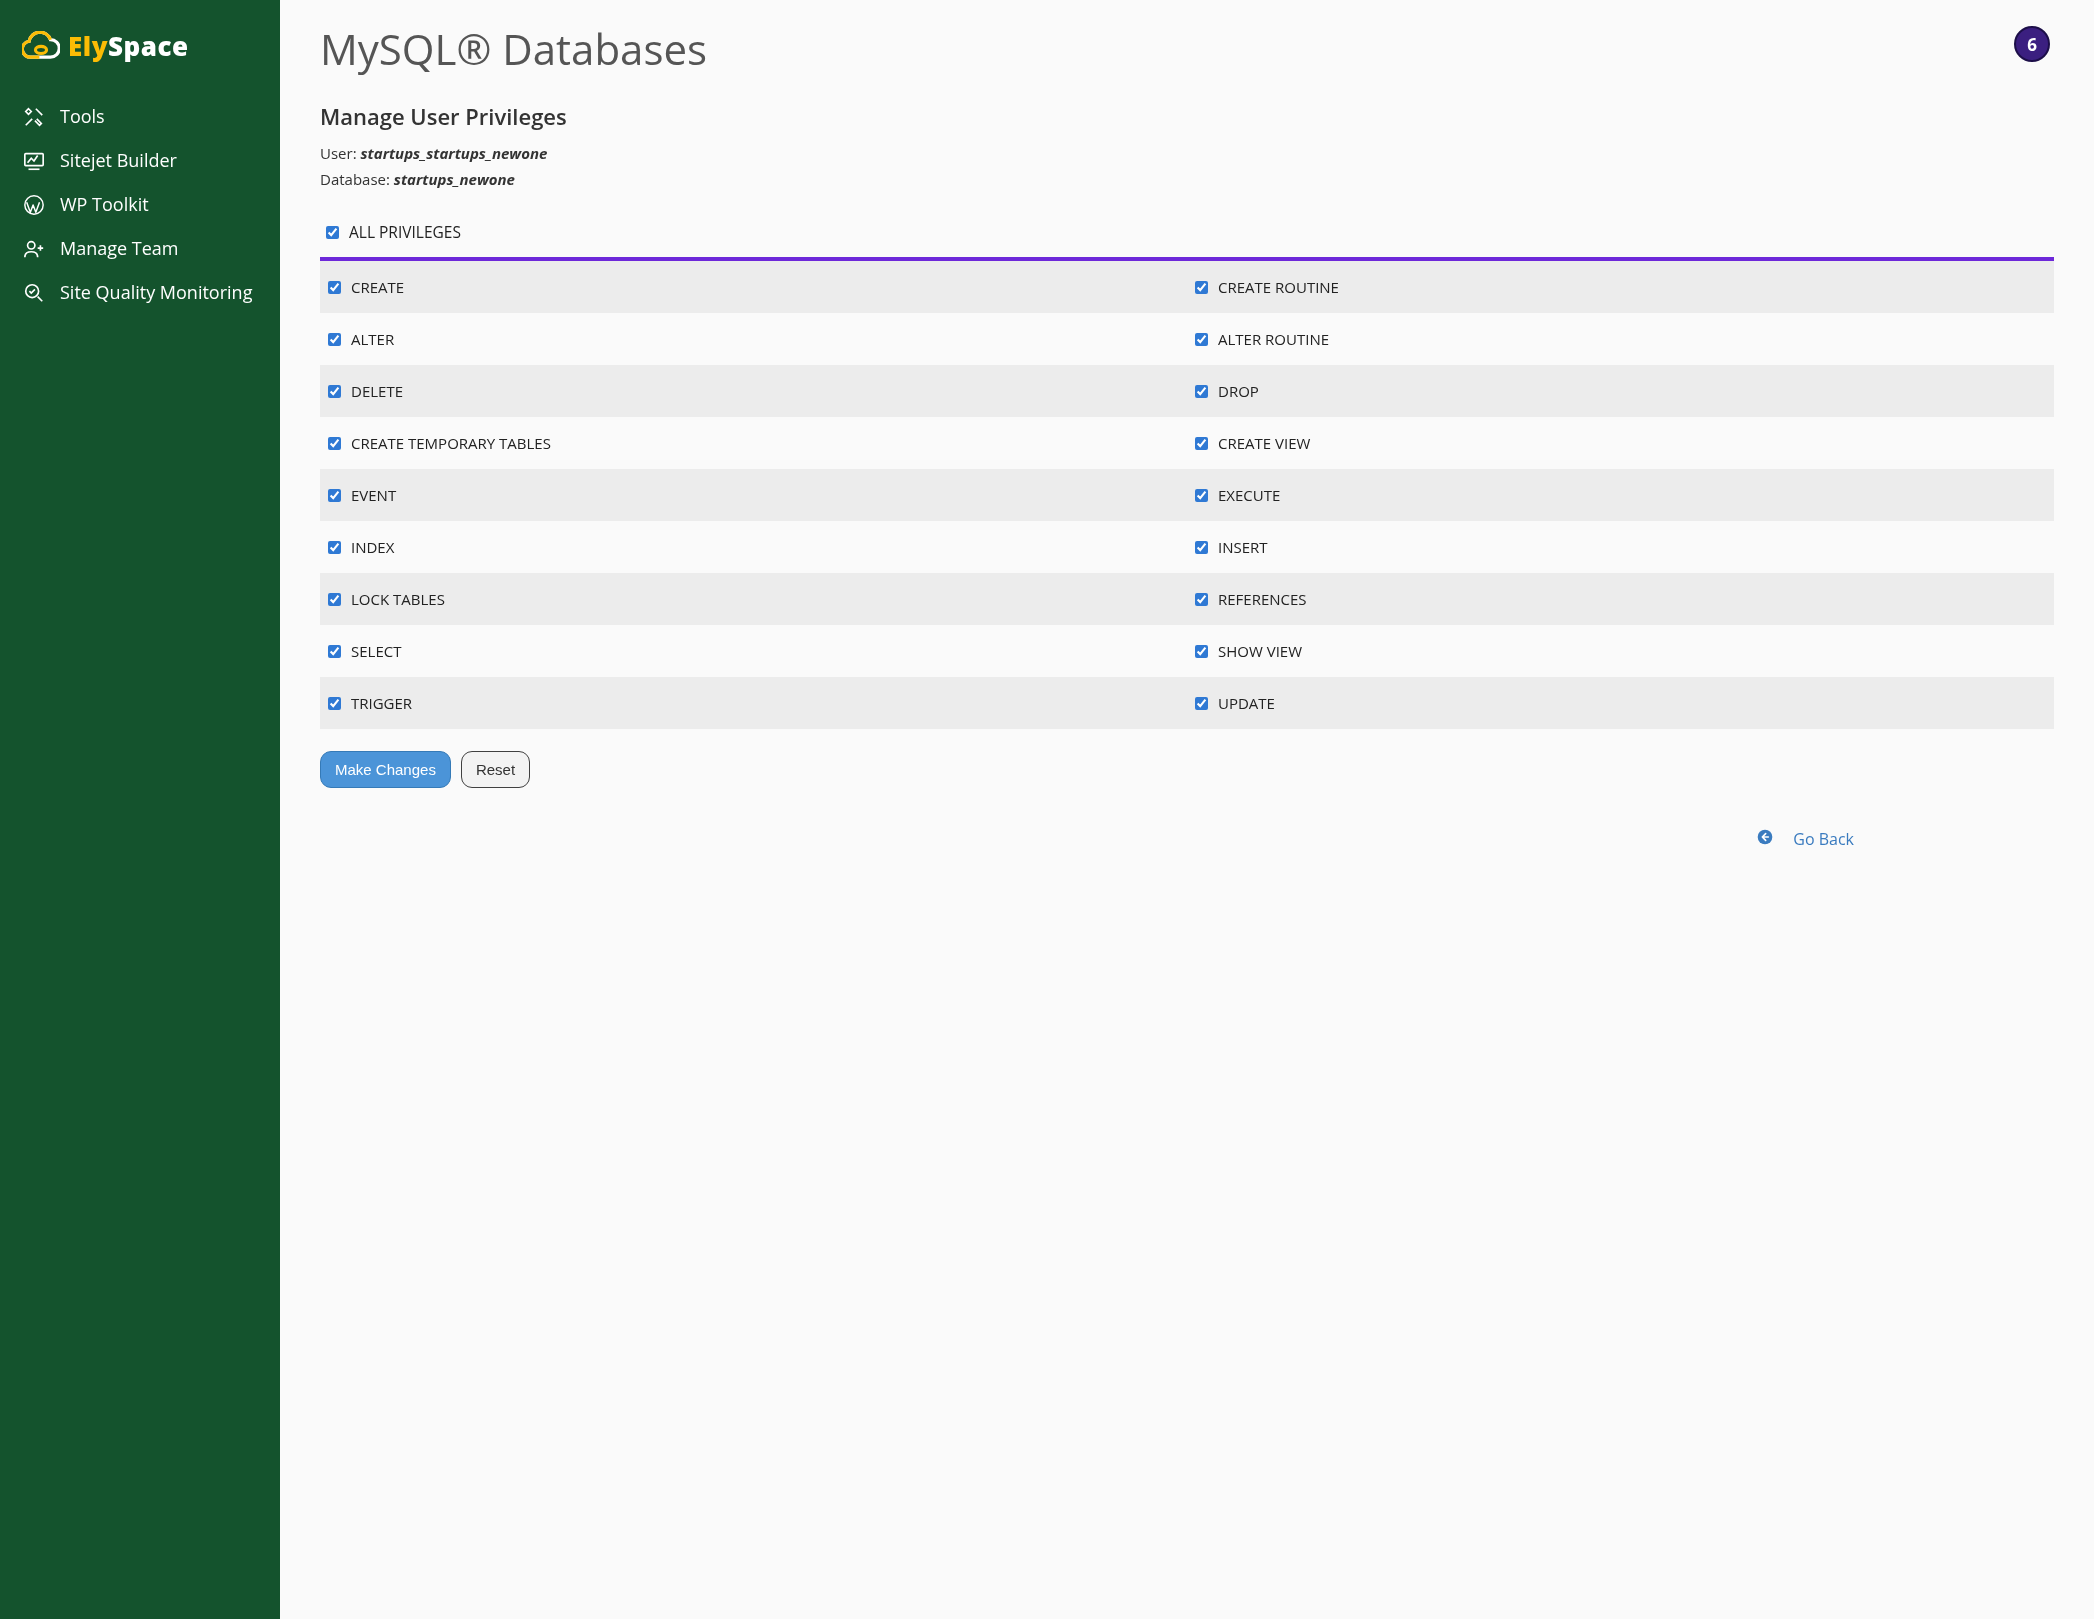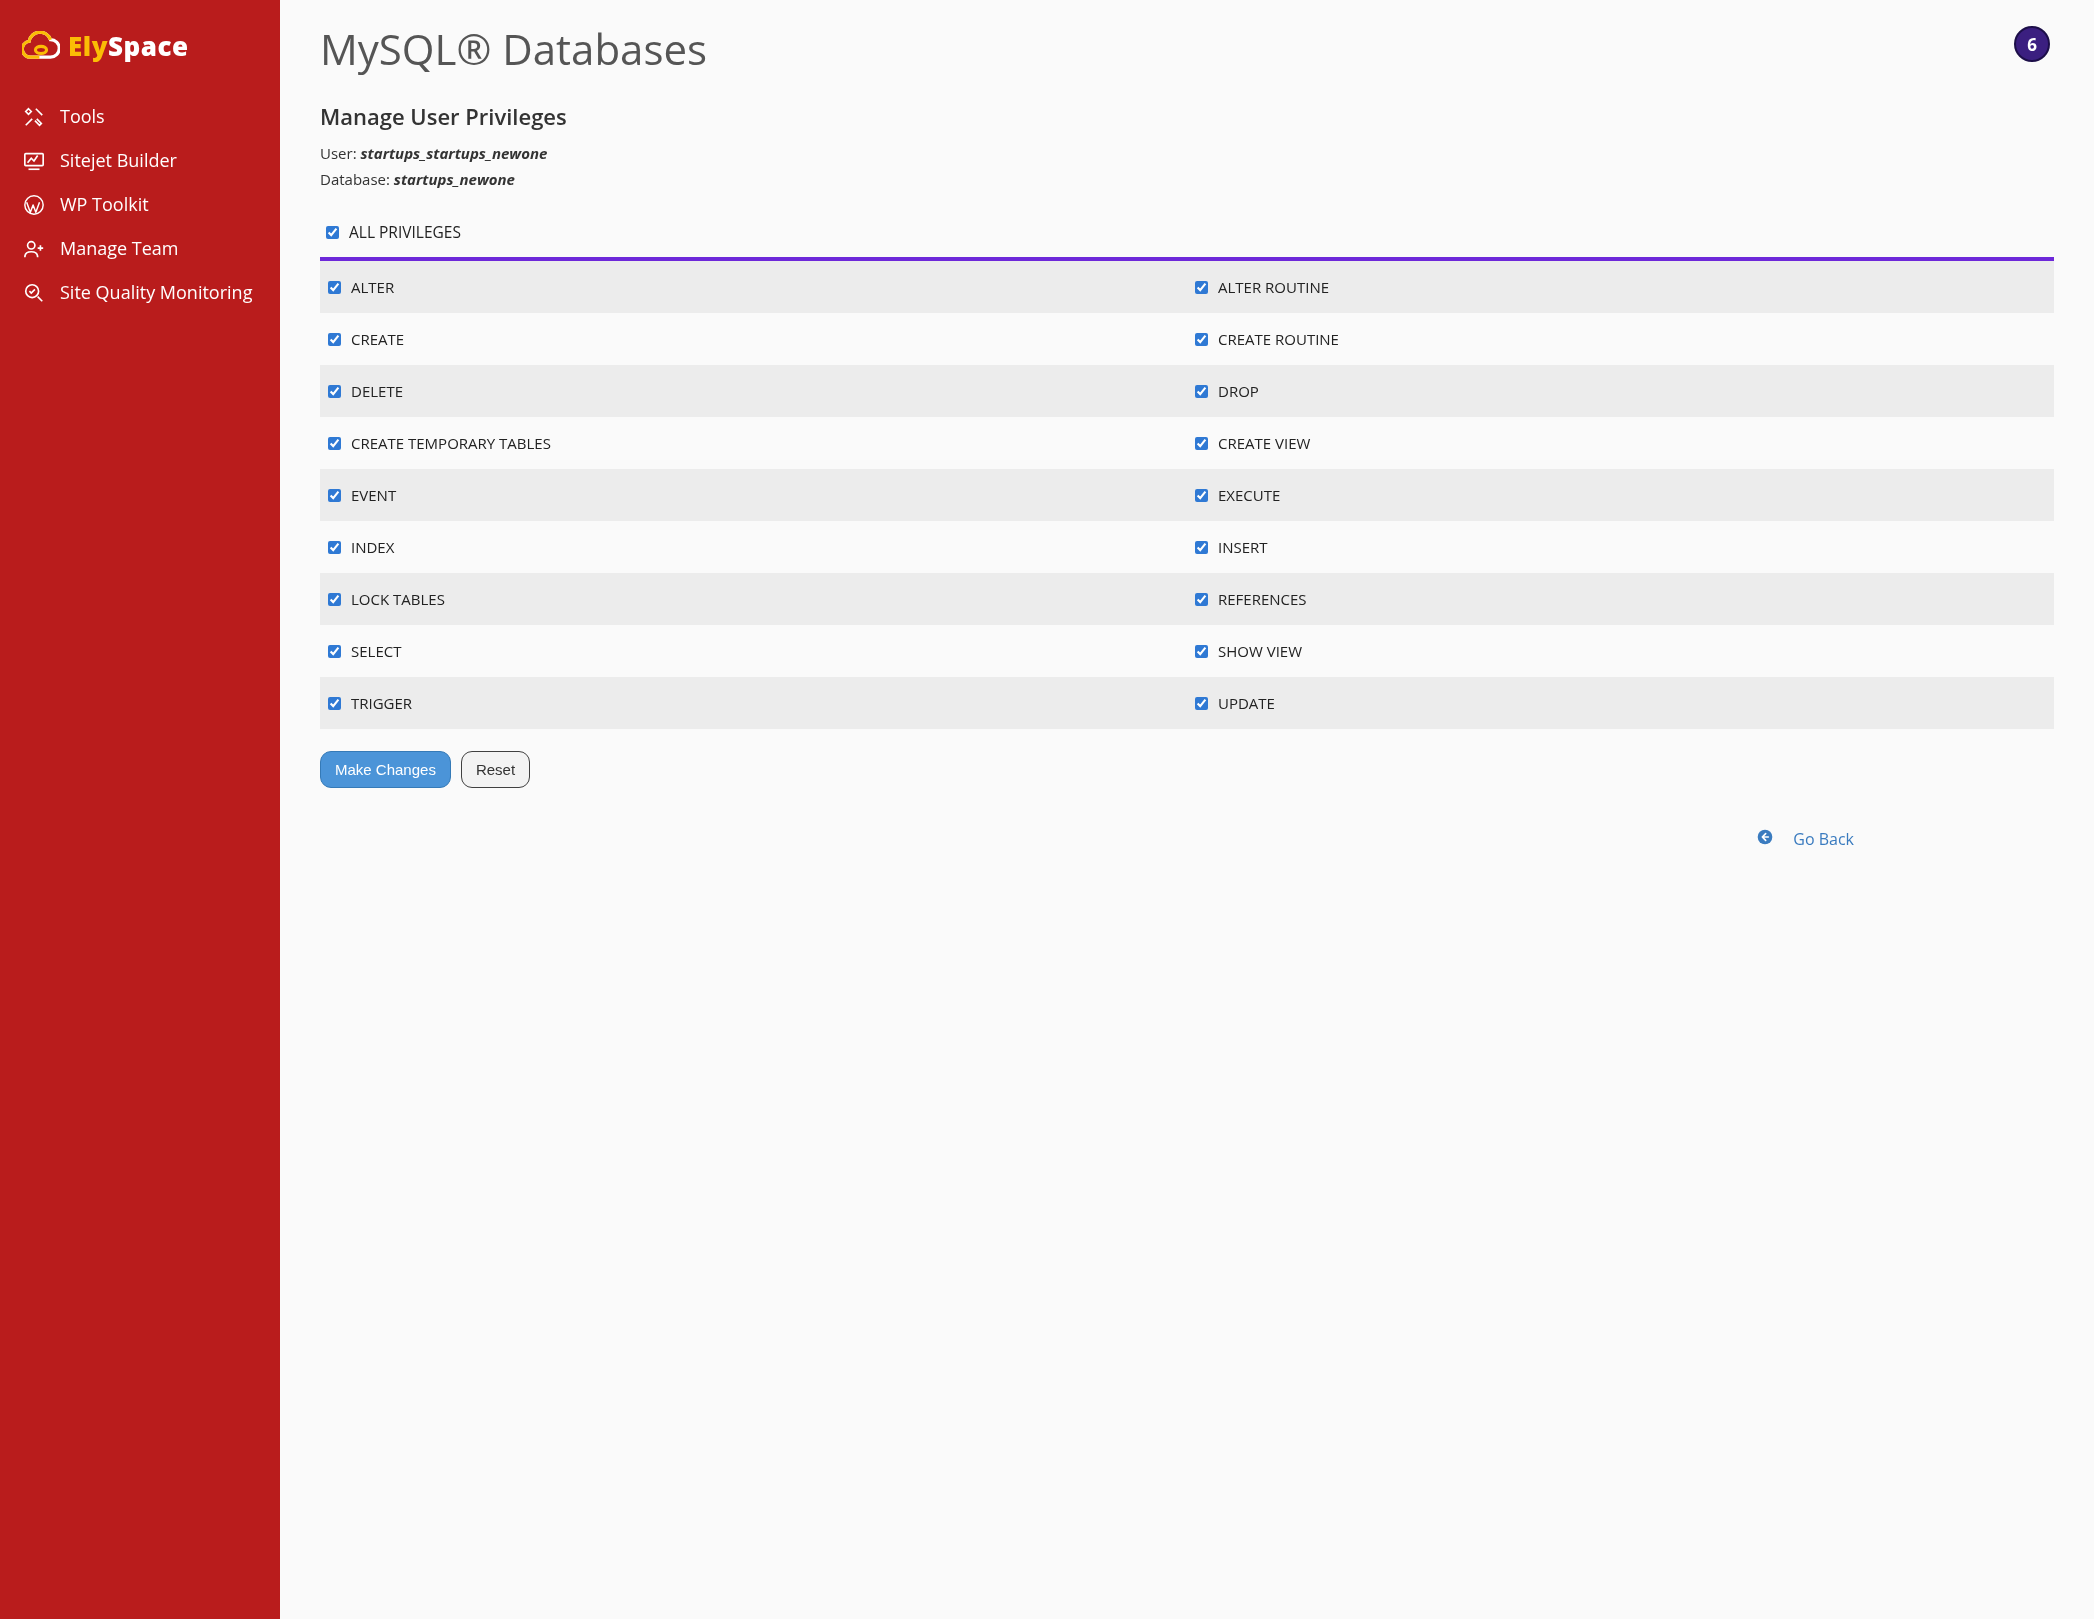--- a/index.html
+++ b/index.html
@@ -10,21 +10,21 @@
     color: #333;
     background: #fff;
     display: flex;
     min-height: 100vh;
   }
 
   
   .sidebar {
     width: 280px;
     min-width: 280px;
-    background: #b91c1c;
+    background: #14532d;
     color: #fff;
     padding: 28px 0 0 0;
   }
   .logo {
     display: flex;
     align-items: center;
     gap: 8px;
     padding: 0 22px 30px 22px;
     font-weight: 800;
     font-size: 26px;
@@ -258,42 +258,42 @@
       <div class="all-priv-row">
         <input type="checkbox" checked="" id="allpriv" style="">
         <label for="allpriv">ALL PRIVILEGES</label>
       </div>
 
       <table class="priv-table">
         <tbody id="priv-tbody">
             <tr>
               <td>
                 <div class="priv-cell">
+                  <input type="checkbox" id="p1left" checked="" style="">
+                  <label for="p1left">CREATE</label>
+                </div>
+              </td>
+              <td>
+                <div class="priv-cell">
+                  <input type="checkbox" id="p1right" checked="" style="">
+                  <label for="p1right">CREATE ROUTINE</label>
+                </div>
+              </td>
+            </tr>
+            <tr>
+              <td>
+                <div class="priv-cell">
                   <input type="checkbox" id="p0left" checked="" style="">
                   <label for="p0left">ALTER</label>
                 </div>
               </td>
               <td>
                 <div class="priv-cell">
                   <input type="checkbox" id="p0right" checked="" style="">
                   <label for="p0right">ALTER ROUTINE</label>
-                </div>
-              </td>
-            </tr>
-            <tr>
-              <td>
-                <div class="priv-cell">
-                  <input type="checkbox" id="p1left" checked="" style="">
-                  <label for="p1left">CREATE</label>
-                </div>
-              </td>
-              <td>
-                <div class="priv-cell">
-                  <input type="checkbox" id="p1right" checked="" style="">
-                  <label for="p1right">CREATE ROUTINE</label>
                 </div>
               </td>
             </tr>
             <tr>
               <td>
                 <div class="priv-cell">
                   <input type="checkbox" id="p3left" checked="" style="">
                   <label for="p3left">DELETE</label>
                 </div>
               </td>

